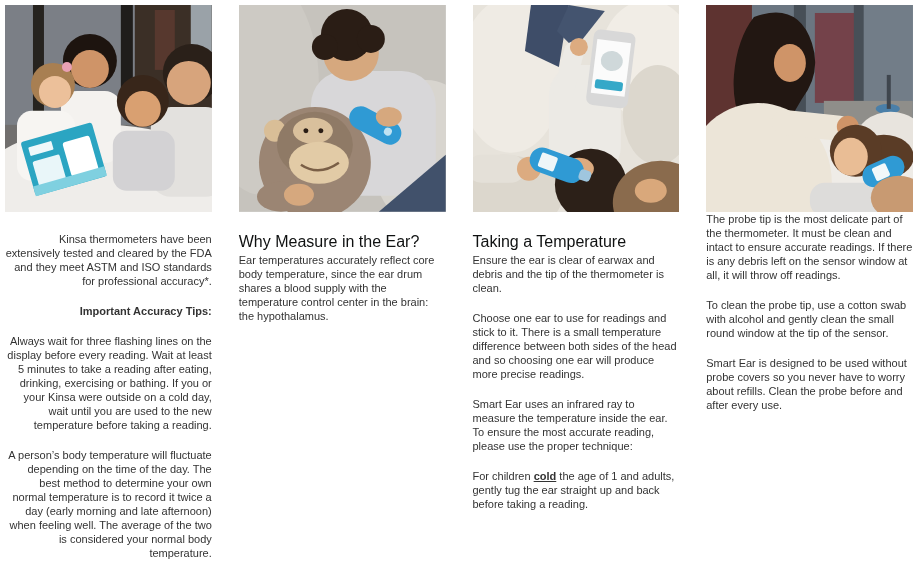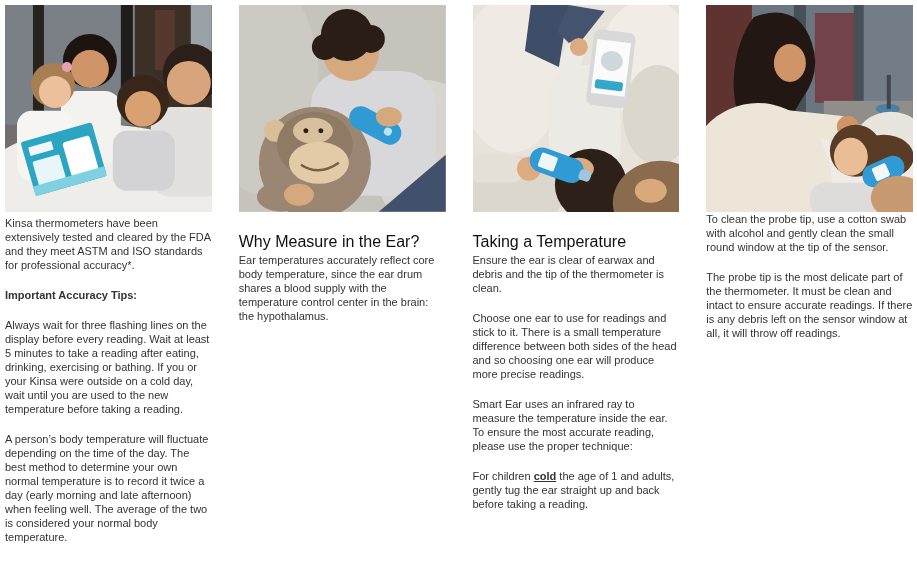--- a/index.html
+++ b/index.html
@@ -34,21 +34,21 @@
     color: #0f1111;
     line-height: 1.2;
     margin: 20px 0 2px 0;
   }
   .textblock p {
     font-size: 11px;
     line-height: 14px;
     color: #333333;
     margin: 0 0 16px 0;
   }
-  .col1-text { margin-top: 4px; }
+  .col1-text { margin-top: 20px; text-align: right; }
   p.tips-heading { font-weight: 700; }
   .em-u { font-weight: 700; text-decoration: underline; }
 </style>
 </head>
 <body>
 
 <div class="module">
 
   <section class="col">
     <figure class="photo" aria-label="Family on a white sofa smiling and holding the teal Kinsa Smart Ear retail box">
@@ -217,18 +217,19 @@
 
         <g transform="rotate(-24 176 168)">
           <rect x="156" y="156" width="44" height="23" rx="11.5" fill="#2f9ad4"></rect>
           <rect x="168" y="160" width="15" height="14" rx="2" fill="#f2f8fa"></rect>
         </g>
 
         <ellipse cx="193" cy="193" rx="28" ry="22" fill="#c89a72"></ellipse>
       </svg>
     </figure>
     <div class="textblock">
+      <p>The probe tip is the most delicate part of the thermometer. It must be clean and intact to ensure accurate readings. If there is any debris left on the sensor window at all, it will throw off readings.</p>
       <p>To clean the probe tip, use a cotton swab with alcohol and gently clean the small round window at the tip of the sensor.</p>
-      <p>The probe tip is the most delicate part of the thermometer. It must be clean and intact to ensure accurate readings. If there is any debris left on the sensor window at all, it will throw off readings.</p>
+      <p>Smart Ear is designed to be used without probe covers so you never have to worry about refills. Clean the probe before and after every use.</p>
     </div>
   </section>
 
 </div>
 
 </body></html>

